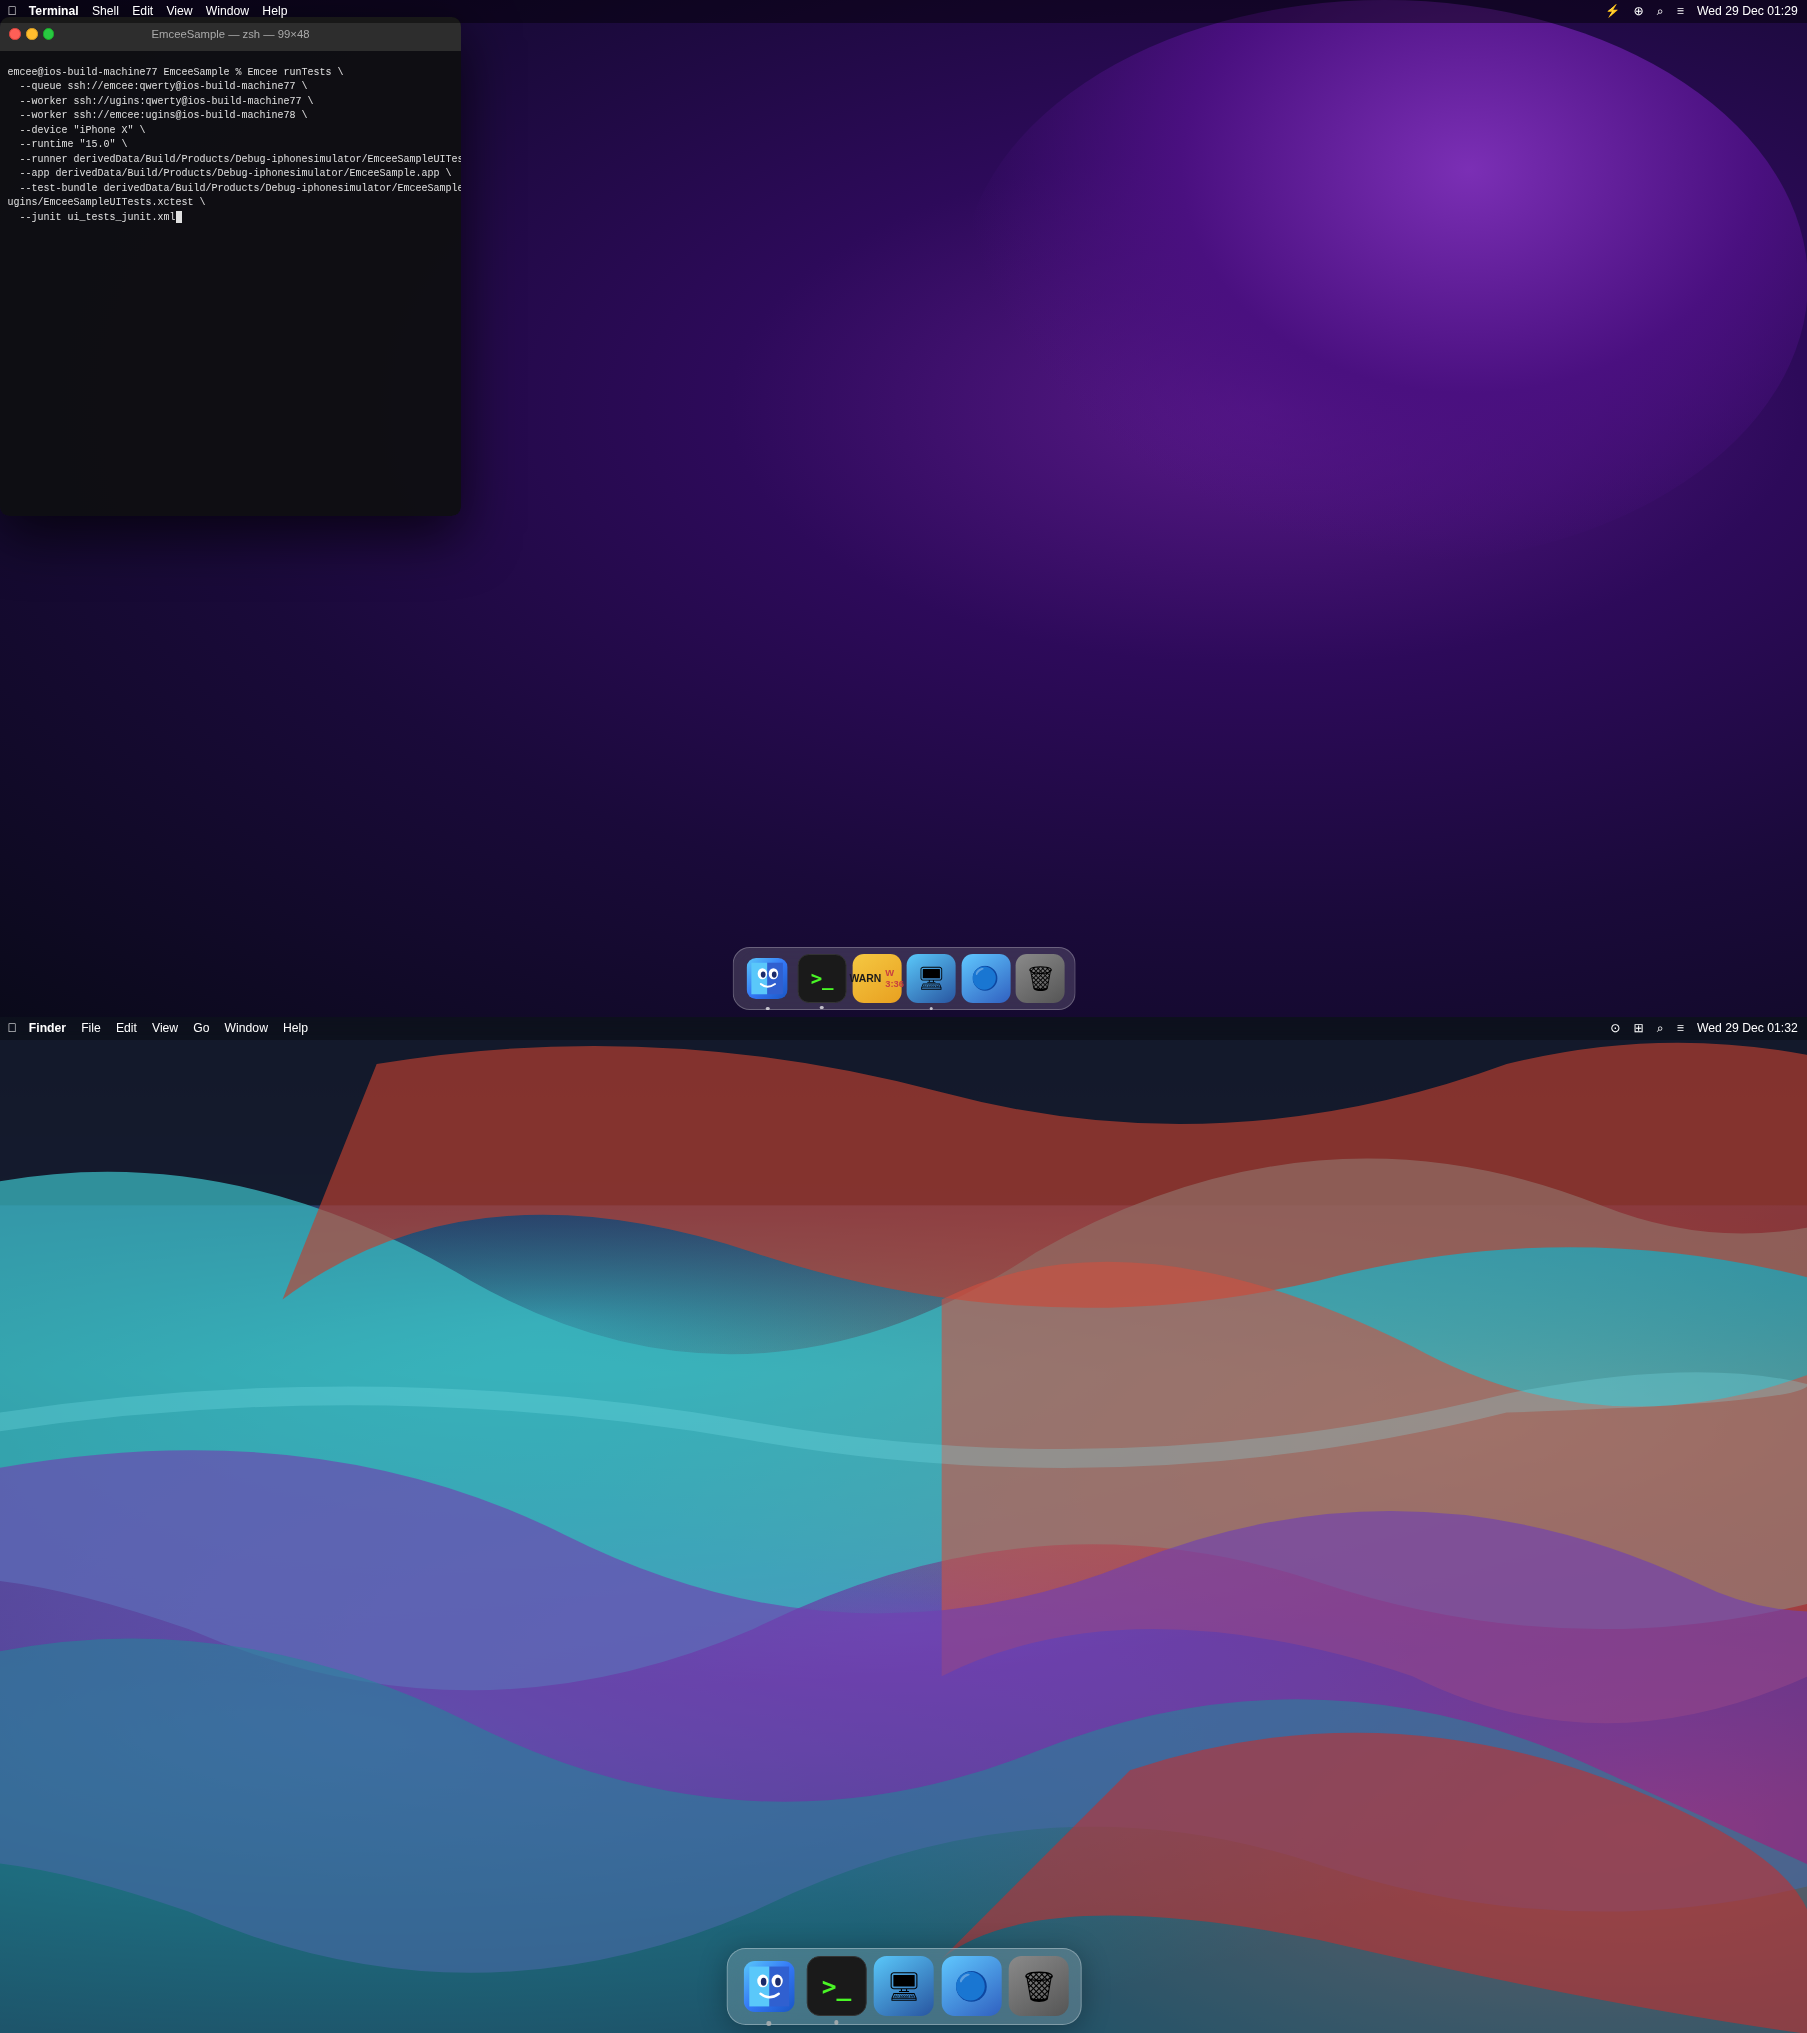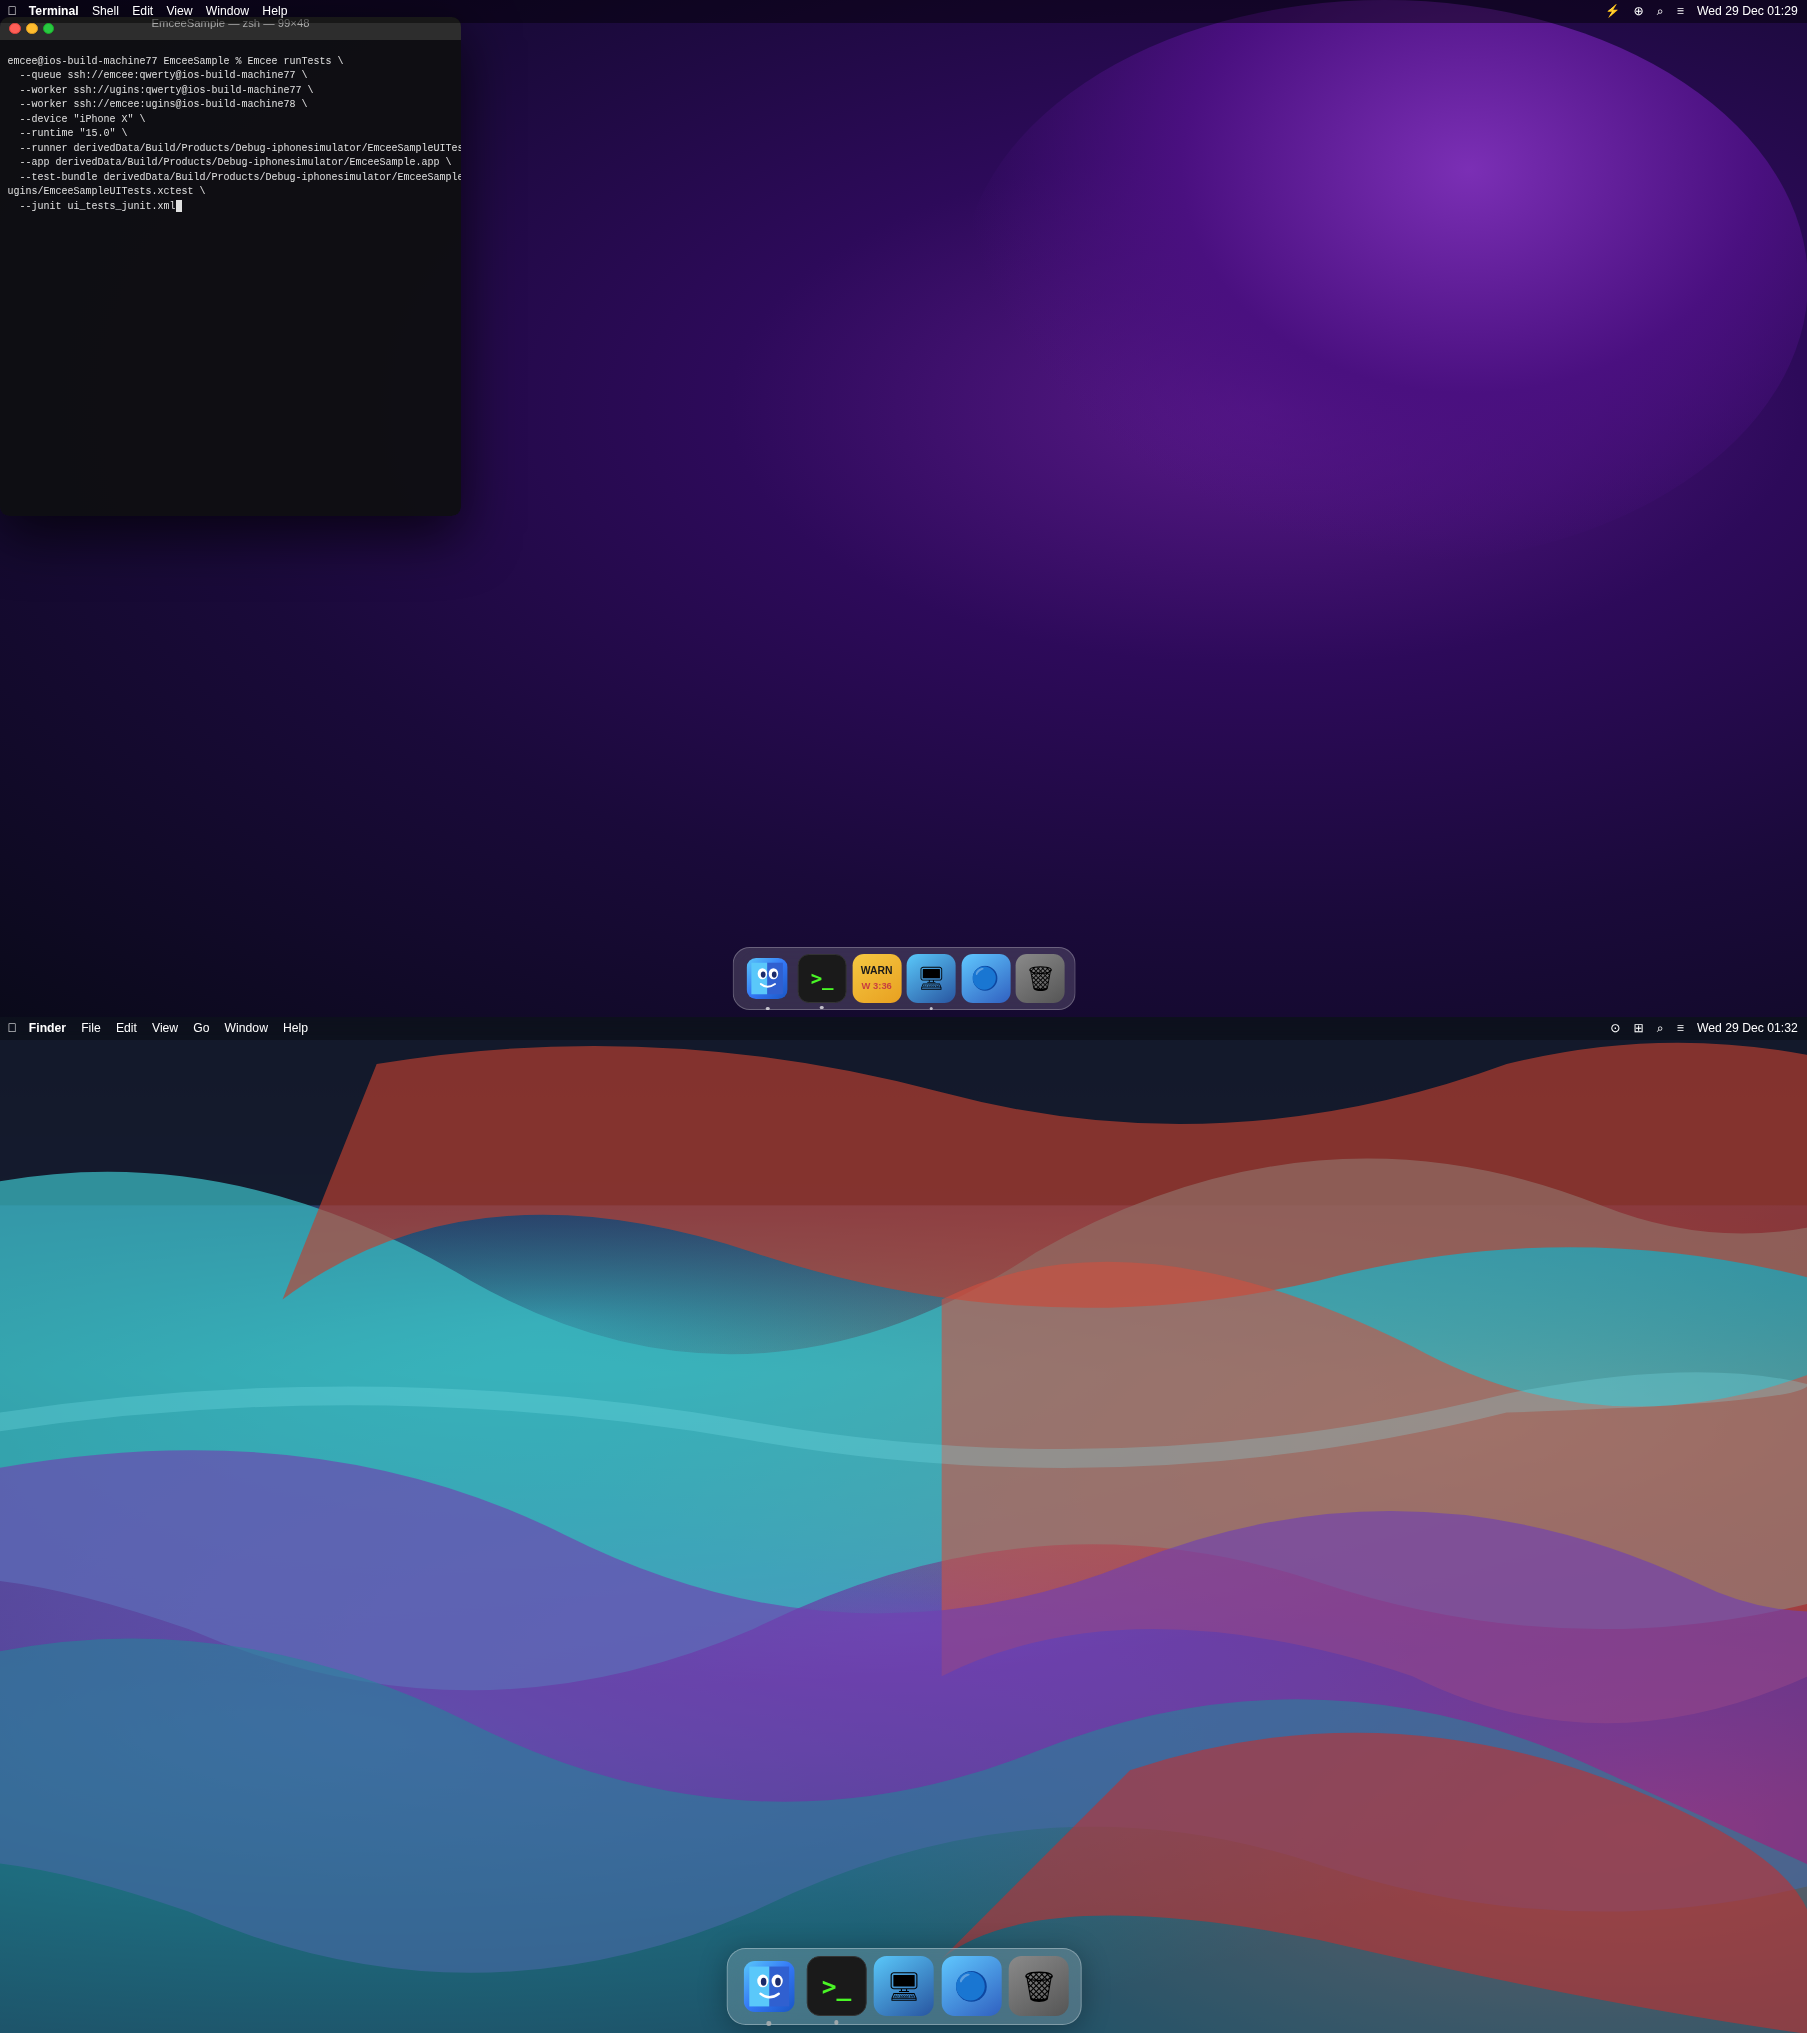--- a/index.html
+++ b/index.html
@@ -85,23 +85,24 @@
       width: 461px;
       height: 499px;
       background: rgba(15, 15, 18, 0.96);
       border-radius: 9.4px;
       overflow: hidden;
       box-shadow: 0 19px 56px rgba(0,0,0,0.7);
       z-index: 50;
     }
 
     #terminal-titlebar {
-      height: 23px;
+      height: 34px;
       background: #2d2d2d;
       display: flex;
+      align-items: center;
       padding: 0 9.4px;
       position: relative;
     }
 
     #terminal-titlebar .traffic-lights {
       display: flex;
       gap: 5.6px;
       align-items: center;
     }
 
@@ -437,21 +438,21 @@
         <path d="M18 33 Q26 40 36 33" fill="none" stroke="white" stroke-width="2.5" stroke-linecap="round"></path>
       </svg>
       <div class="dock-dot"></div>
     </div>
 
     <div class="dock-icon icon-terminal">
       <span style="color:#4af626;font-family:monospace;font-size:19px;font-weight:bold;">&gt;_</span>
       <div class="dock-dot"></div>
     </div>
 
-    <div class="dock-icon" style="background: linear-gradient(145deg, #f5c842 0%, #e8a020 100%); flex-direction:column; gap:4px;">
+    <div class="dock-icon" style="background: linear-gradient(145deg, #f5c842 0%, #e8a020 100%); flex-direction:row; gap:4px;">
       <span style="font-size:10.4px;font-weight:bold;color:#1a1a1a;">WARN</span>
       <span style="font-size:9.4px;font-weight:bold;color:#c84040;">W 3:36</span>
     </div>
 
     <div class="dock-icon icon-screens">
       <span style="font-size:22.6px;">🖥</span>
       <div class="dock-dot"></div>
     </div>
 
     <div class="dock-icon icon-privacy">

